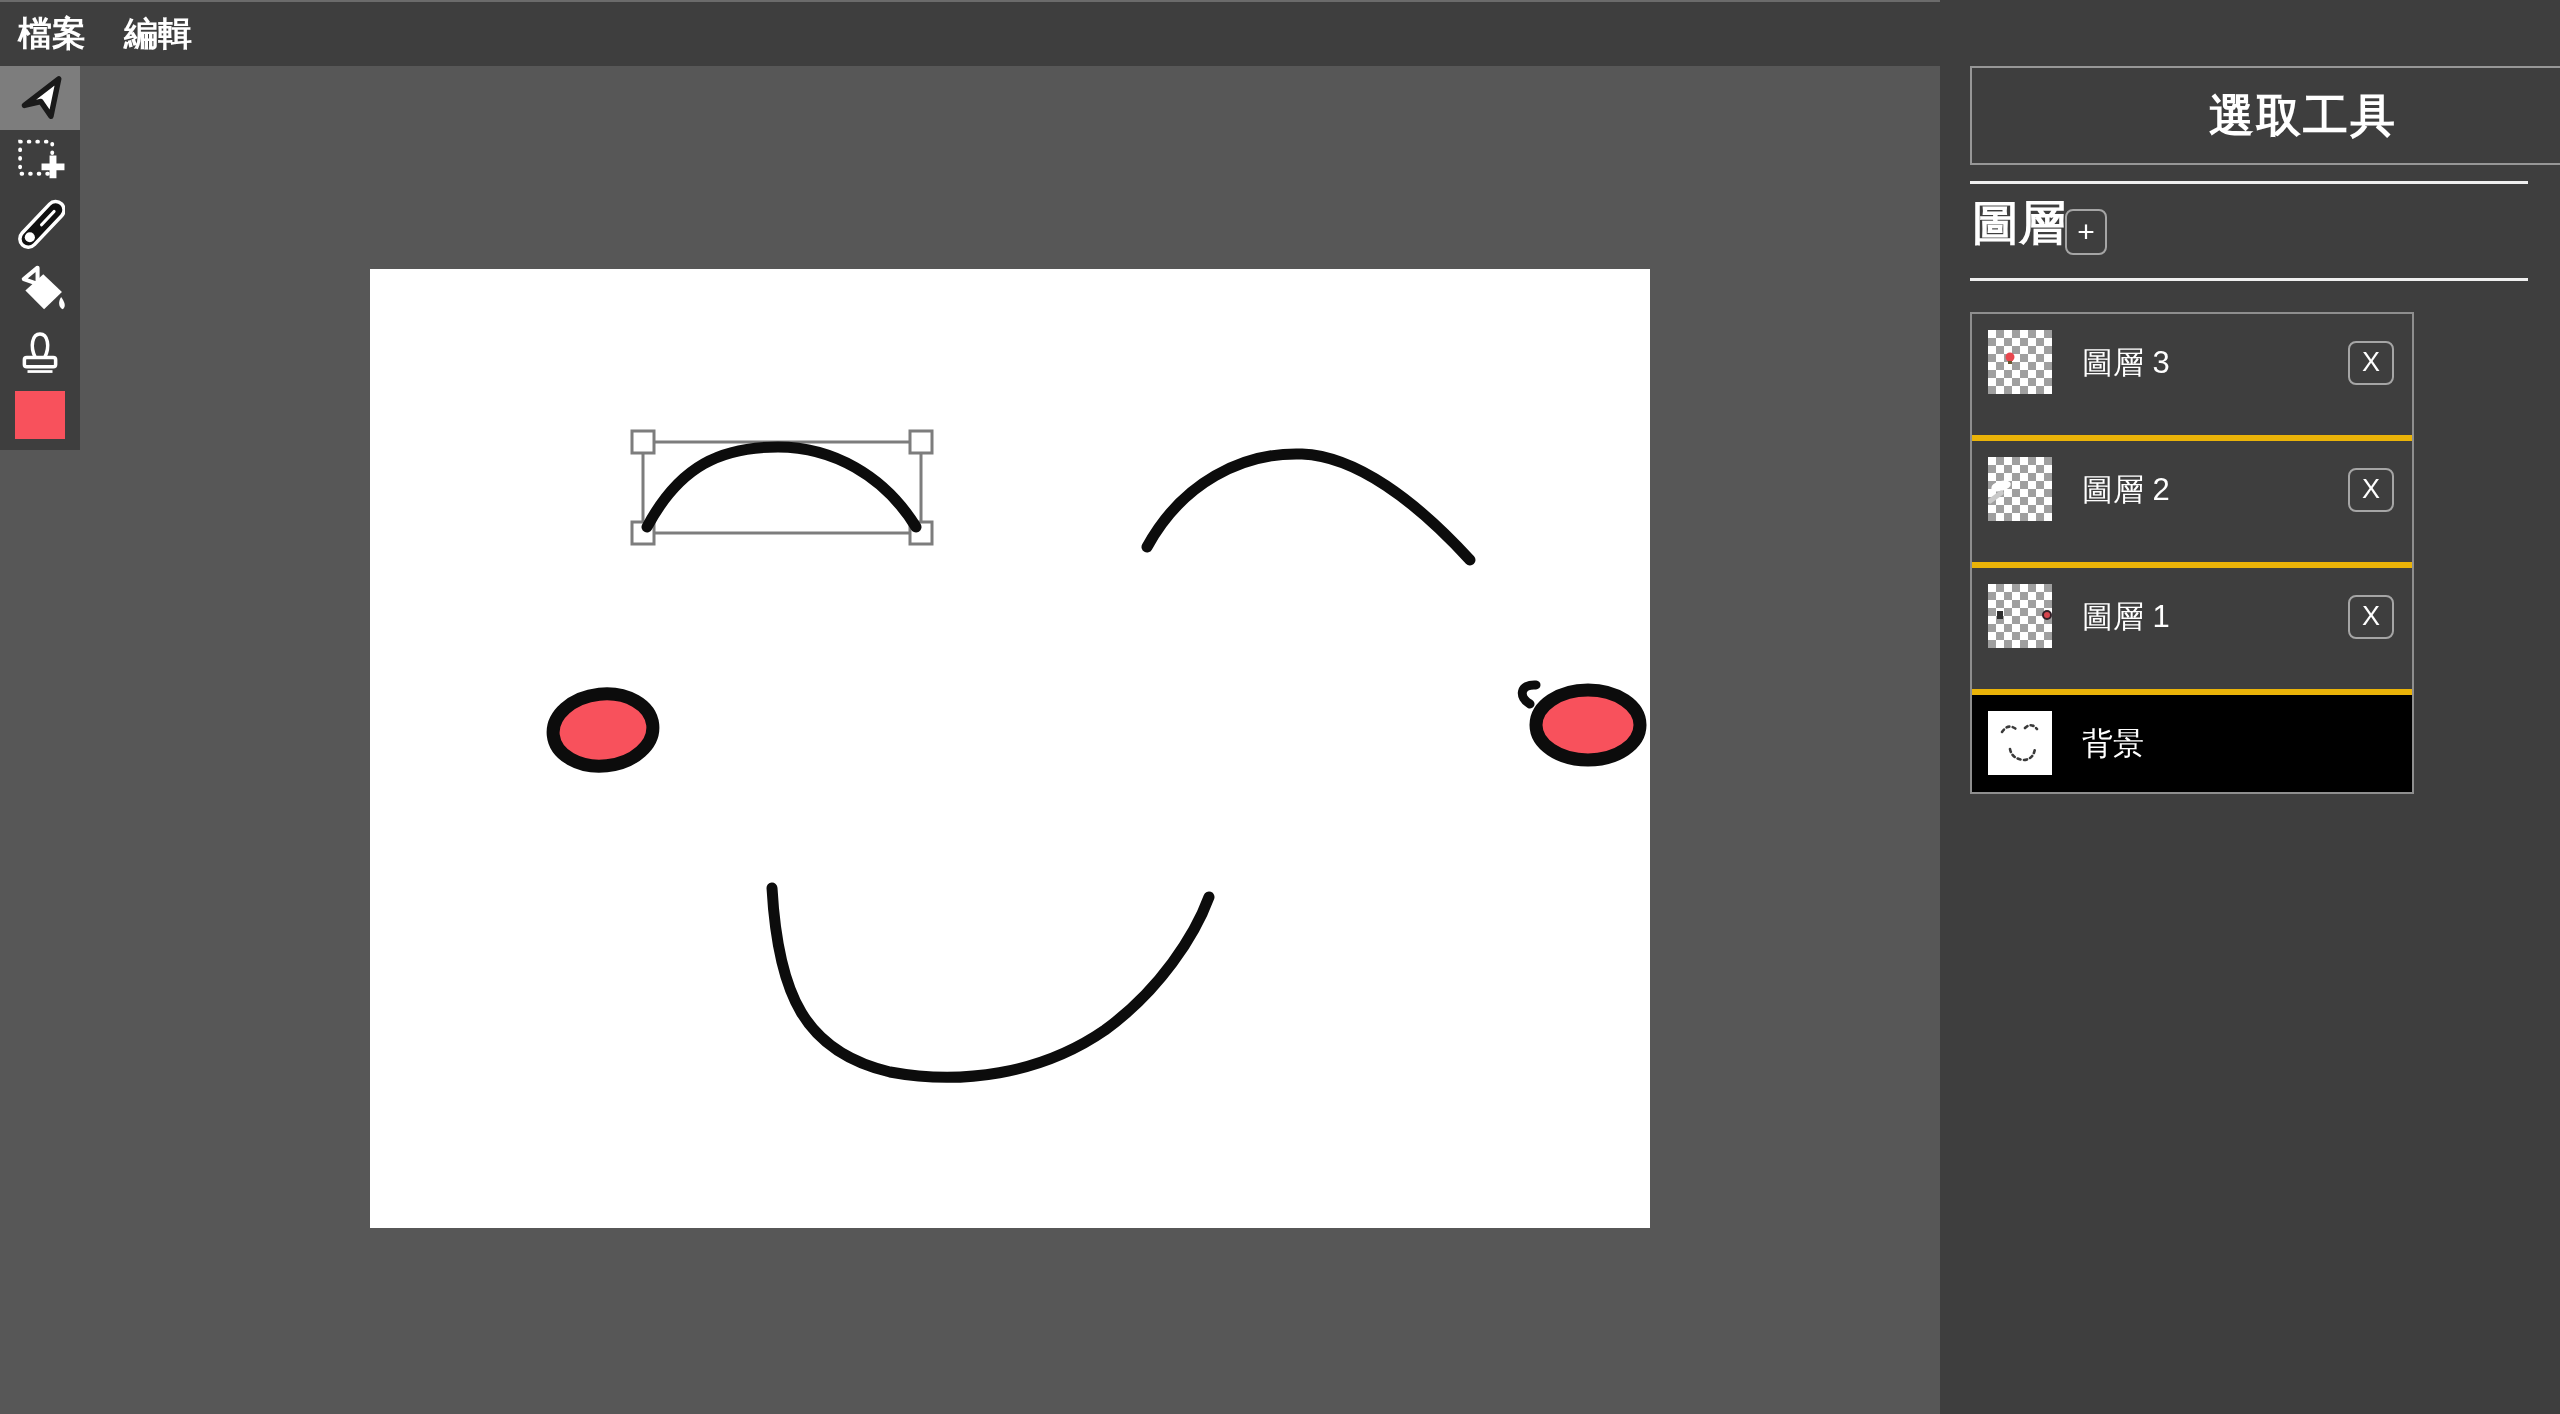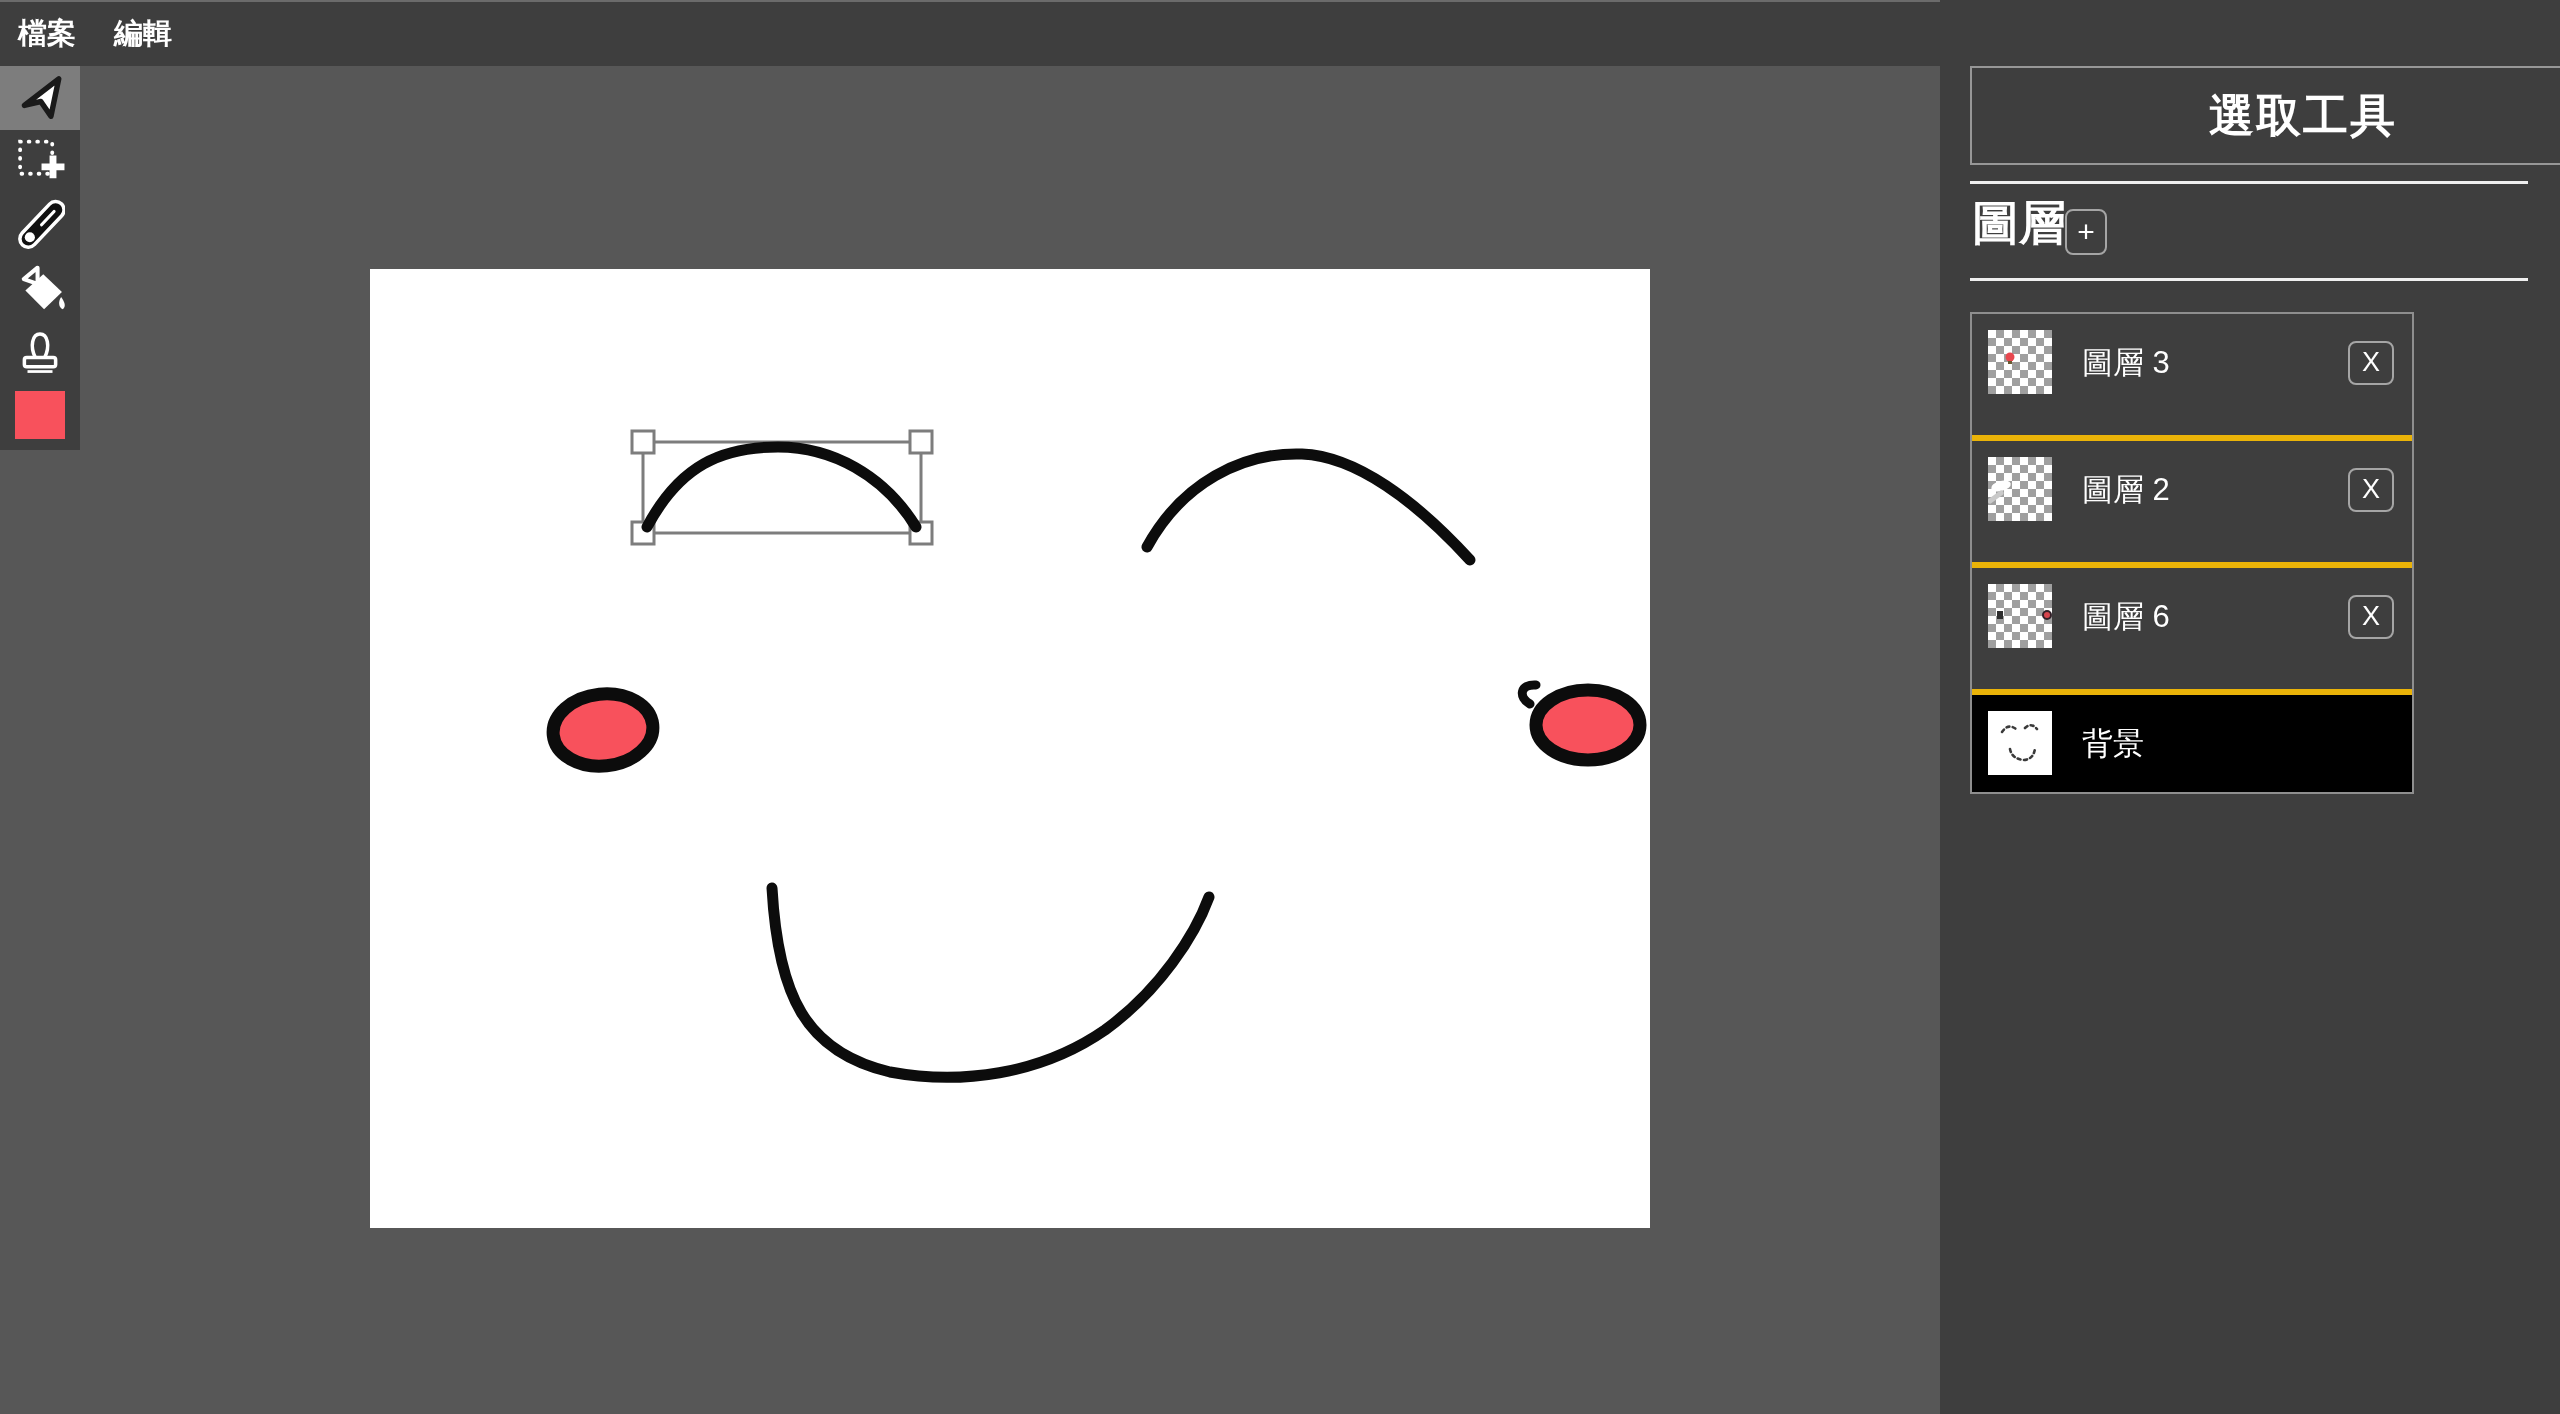--- a/index.html
+++ b/index.html
@@ -2,21 +2,21 @@
 <html><head>
 <meta charset="utf-8">
 <style>
   html,body{margin:0;padding:0;background:#575757;}
   .app{position:relative;width:2560px;height:1414px;overflow:hidden;background:#575757;
        font-family:"Liberation Sans","DejaVu Sans",sans-serif;color:#ffffff;}
 
   
   .menubar{position:absolute;left:0;top:0;width:2560px;height:66px;background:#3e3e3e;
            border-top:2px solid #6b6b6b;box-sizing:border-box;display:flex;align-items:center;
-           gap:38px;padding-left:18px;font-size:29px;font-weight:600;}
+           gap:38px;padding-left:18px;font-size:34px;font-weight:600;}
   .menu-item{cursor:default;}
 
   
   .toolbar{position:absolute;left:0;top:66px;width:80px;height:384px;background:#3e3e3e;}
   .tool{width:80px;height:64px;display:flex;align-items:center;justify-content:center;}
   .tool.active{background:#7d7d7d;}
   .swatch{width:50px;height:48px;margin-top:-6px;}
 
   
   .canvas{position:absolute;left:370px;top:269px;width:1280px;height:959px;background:#ffffff;}
@@ -171,21 +171,21 @@
         <div class="del-btn">X</div>
       </div>
 
       <div class="layer-row">
         <div class="thumb checker">
           <svg width="64" height="64" viewBox="0 0 64 64">
             <rect x="9" y="27" width="6" height="8" fill="#2e2e2e"></rect>
             <circle cx="59" cy="31" r="4" fill="#d6454d" stroke="#33222a" stroke-width="2"></circle>
           </svg>
         </div>
-        <span class="layer-label">圖層 6</span>
+        <span class="layer-label">圖層 1</span>
         <div class="del-btn">X</div>
       </div>
 
       <div class="layer-row selected">
         <div class="thumb whitebg">
           <svg width="64" height="64" viewBox="0 0 64 64">
             <g fill="none" stroke="#3a3a3a" stroke-width="2.6" stroke-dasharray="3 3.4" stroke-linecap="round">
               <path d="M14,21 Q20,12 28,18"></path>
               <path d="M37,17 Q43,11 49,18"></path>
               <path d="M22,38 Q24,48 36,49 Q46,48 47,37"></path>

